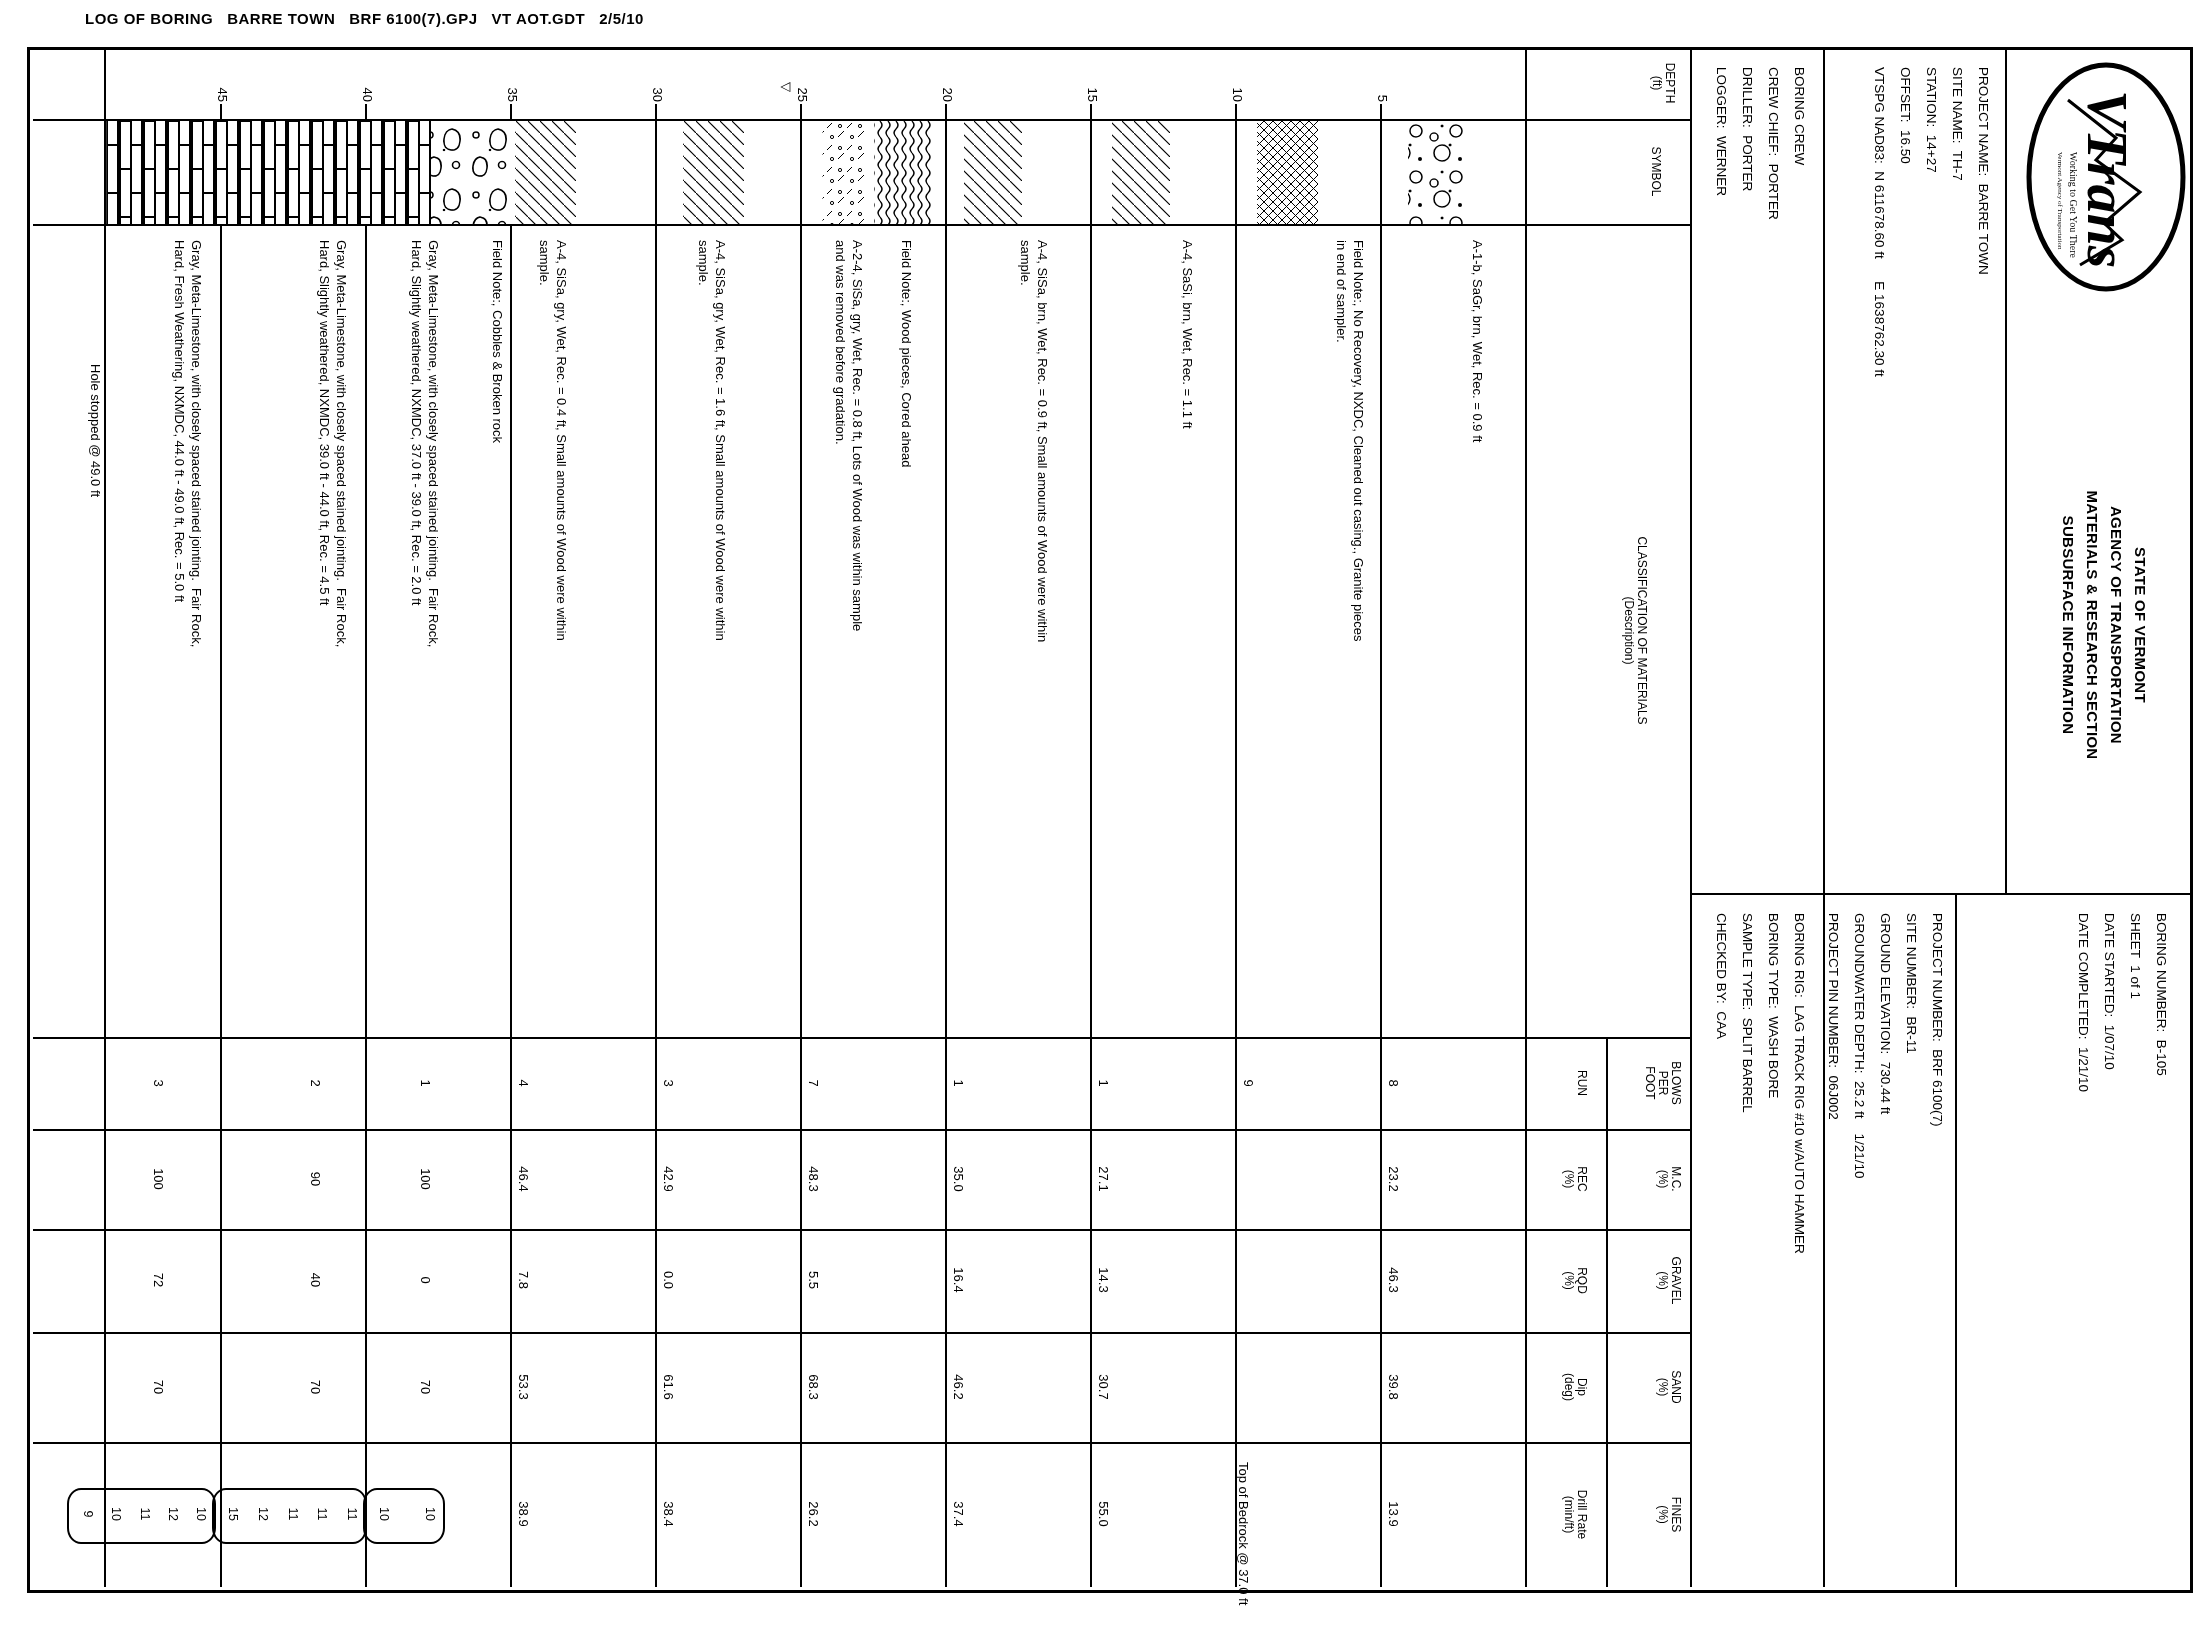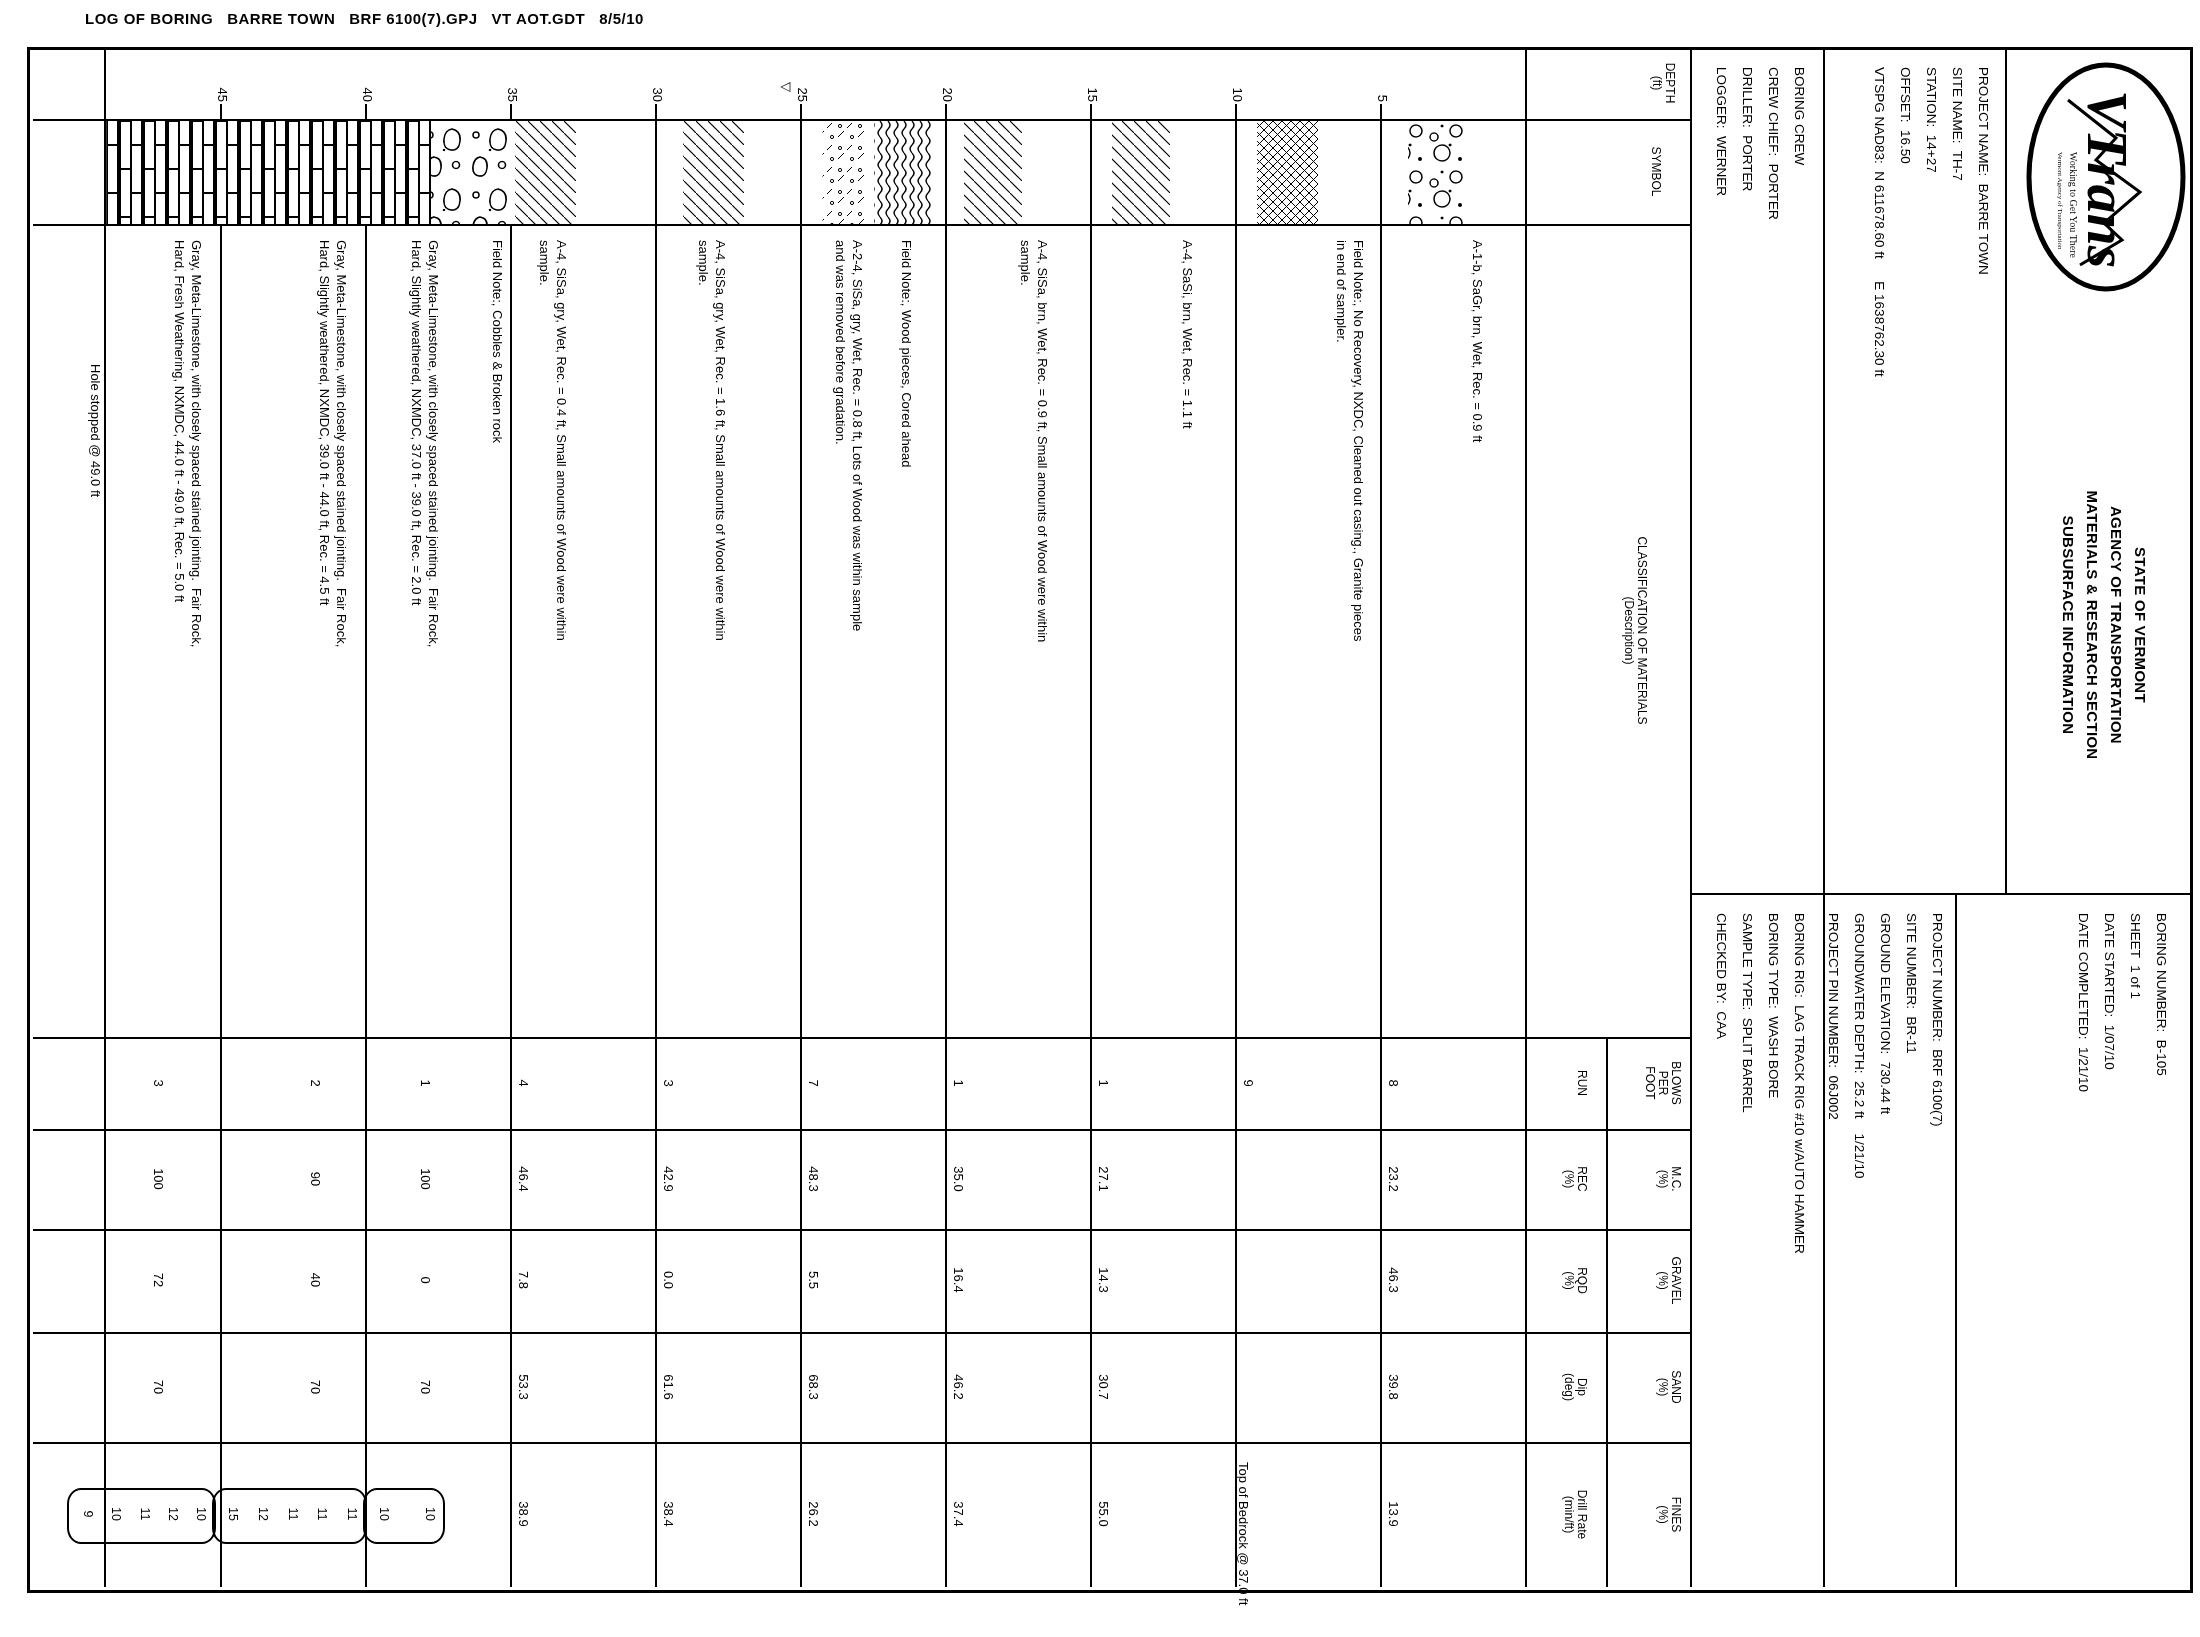--- a/index.html
+++ b/index.html
@@ -20,21 +20,21 @@
   .file-hdr{position:absolute;left:85px;top:10px;font-size:15px;font-weight:bold;
             letter-spacing:.5px;white-space:pre;z-index:5;}
   .note{font-size:13px;white-space:nowrap;}
   .rate-cell{border:2px solid #000;border-radius:16px/14px;}
   .rate-num{font-size:12.5px;text-align:center;width:100%;}
   svg text{font-family:"Liberation Serif",serif;}
 </style>
 </head>
 <body>
 
-<div class="file-hdr">LOG OF BORING   BARRE TOWN   BRF 6100(7).GPJ   VT AOT.GDT   8/5/10</div>
+<div class="file-hdr">LOG OF BORING   BARRE TOWN   BRF 6100(7).GPJ   VT AOT.GDT   2/5/10</div>
 
 <div class="page">
 
   <div class="abs" style="left:47px;top:7px;width:1540px;height:2160px;border:3px solid #000;"></div>
 
   <div class="abs hline" style="left:47px;top:193px;width:846px;"></div>
   <div class="abs hline" style="left:893px;top:243px;width:694px;"></div>
   <div class="abs hline" style="left:47px;top:375px;width:1540px;"></div>
   <div class="abs hline" style="left:47px;top:508px;width:1540px;"></div>
   <div class="abs vline" style="left:893px;top:7px;height:503px;"></div>

